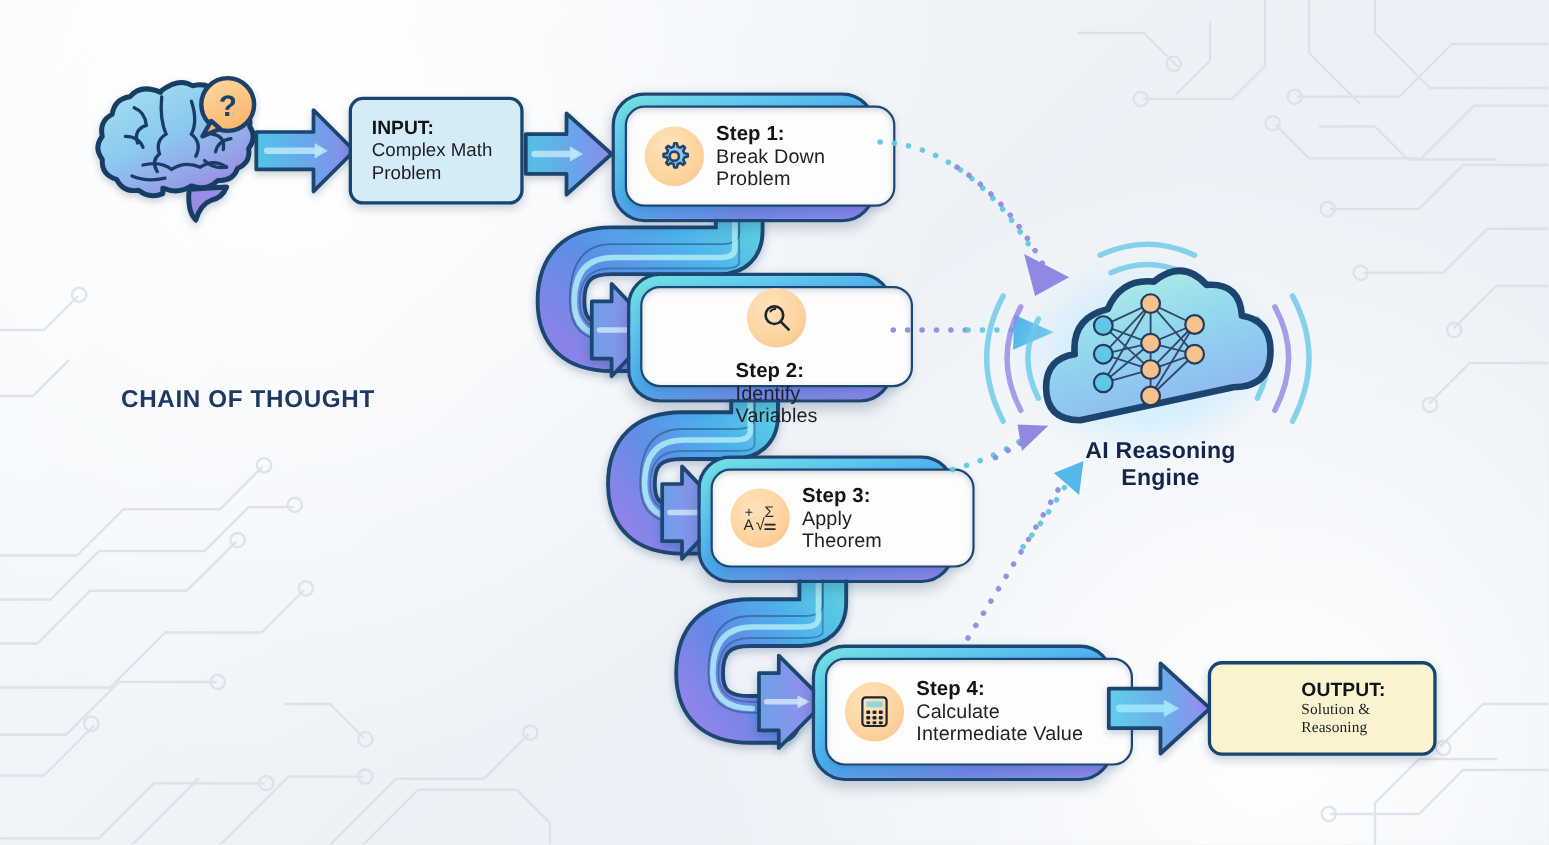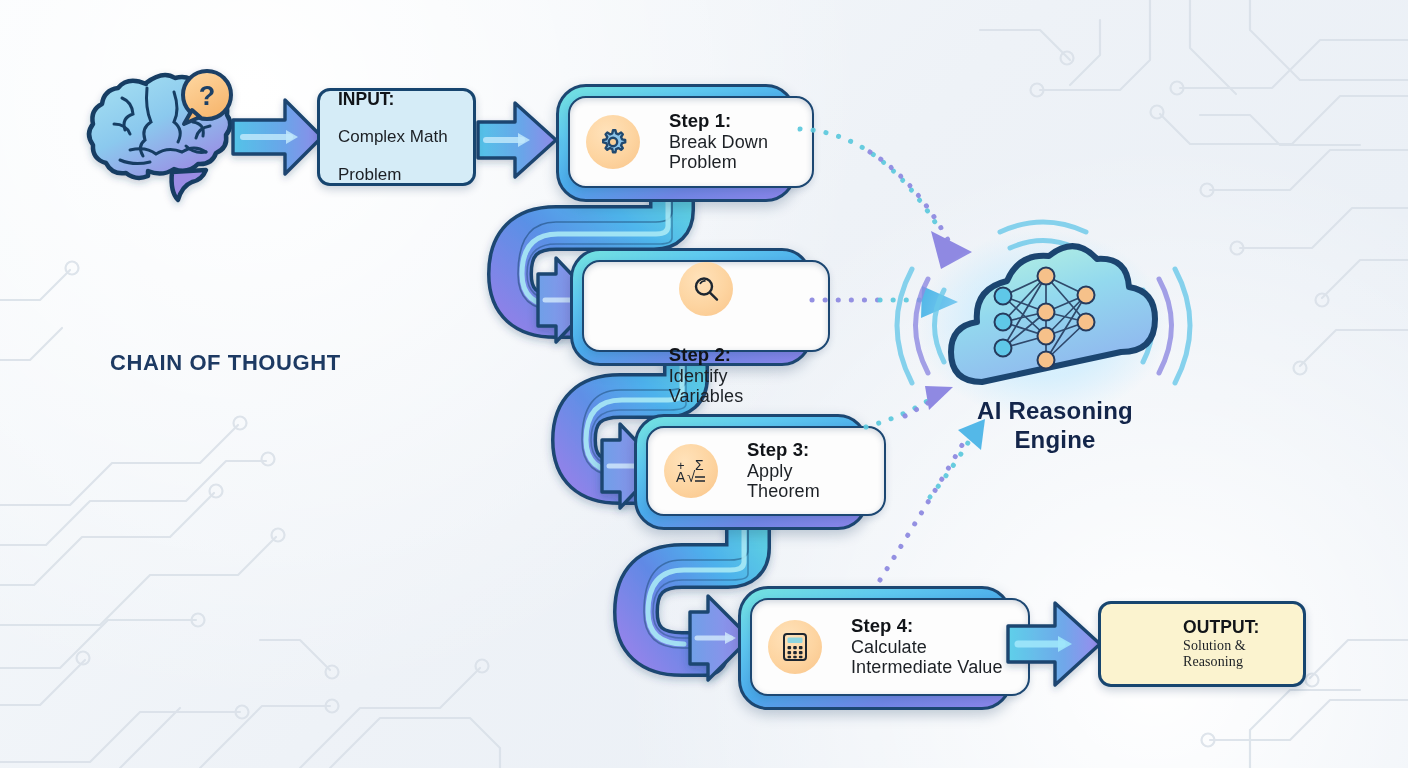--- a/index.html
+++ b/index.html
@@ -17,51 +17,51 @@
   .layer{position:absolute;left:0;top:0;width:1408px;height:768px;}
   #bg-circuit{opacity:.85;}
   .pipeframe{position:absolute;border-radius:30px;
     background:linear-gradient(160deg,#74e3df 0%,#5ec8ef 26%,#4aa9ea 52%,#6f86e4 76%,#8b84e8 100%);
     border:3px solid #1c4772;
     box-shadow:0 5px 13px rgba(26,60,100,.26);
   }
   .innercard{position:absolute;border-radius:18px;background:#fdfdfd;
     border:2.5px solid #1c4772;
     box-shadow:0 2px 6px rgba(20,50,90,.2) inset, 0 3px 7px rgba(20,50,90,.14);
-    display:flex;align-items:center;gap:29px;padding:0 16px;}
+    display:flex;align-items:center;gap:11px;padding:0 16px;}
   .iconcirc{flex:0 0 auto;width:54px;height:54px;border-radius:50%;
     background:radial-gradient(circle at 38% 32%,#ffe2ba 0%,#fdd4a0 55%,#f9c489 100%);
     display:flex;align-items:center;justify-content:center;}
   .boxtext{display:flex;flex-direction:column;line-height:1.12;}
   .boxtext .t1{font-weight:bold;font-size:18.5px;color:#111418;letter-spacing:.1px;}
   .boxtext .t2{font-size:18px;color:#1d2126;letter-spacing:.1px;}
   .boxtext .t3{font-size:18px;color:#1d2126;letter-spacing:.1px;}
 
   
   #input-box{position:absolute;left:317px;top:88px;width:159px;height:98px;
     background:#d5ecf7;border:3px solid #17456f;border-radius:13px;
     box-shadow:0 4px 9px rgba(20,50,90,.2);
-    display:flex;flex-direction:column;justify-content:center;padding-left:18px;box-sizing:border-box;gap:17px;}
+    display:flex;flex-direction:column;justify-content:center;padding-left:18px;box-sizing:border-box;}
   #input-box .t1{font-weight:bold;font-size:17.5px;color:#111418;line-height:1.2;}
   #input-box .t2,#input-box .t3{font-size:17px;color:#1b1f24;line-height:1.2;}
 
   
   #output-box{position:absolute;left:1098px;top:601px;width:208px;height:86px;
     background:#fbf3cf;border:3px solid #17456f;border-radius:13px;
     box-shadow:0 4px 9px rgba(20,50,90,.2);
     display:flex;align-items:center;gap:12px;padding-left:14px;box-sizing:border-box;}
   #output-box .t1{font-weight:bold;font-size:17.5px;color:#111418;line-height:1.18;}
   #output-box .t2,#output-box .t3{font-size:14px;color:#1b1f24;line-height:1.18;font-family:Liberation Serif, serif;}
 
   
   #title{position:absolute;left:110px;top:350px;width:430px;
     font-weight:bold;font-size:22px;line-height:1.16;color:#1d3a63;letter-spacing:.6px;}
   
   #cloud-label{position:absolute;left:915px;top:397px;width:280px;text-align:center;
-    font-weight:bold;font-size:24px;line-height:1.2;color:#13254a;letter-spacing:.2px;}
+    font-weight:bold;font-size:21px;line-height:1.2;color:#13254a;letter-spacing:.2px;}
   .nowrap{white-space:nowrap;}
 </style>
 </head>
 <body>
 
 <div id="stage">
 
   <svg class="layer" id="bg-circuit" viewBox="0 0 1408 768">
     <g fill="none" stroke="#d9e0e8" stroke-width="2.2" stroke-linecap="round" stroke-linejoin="round">
 

